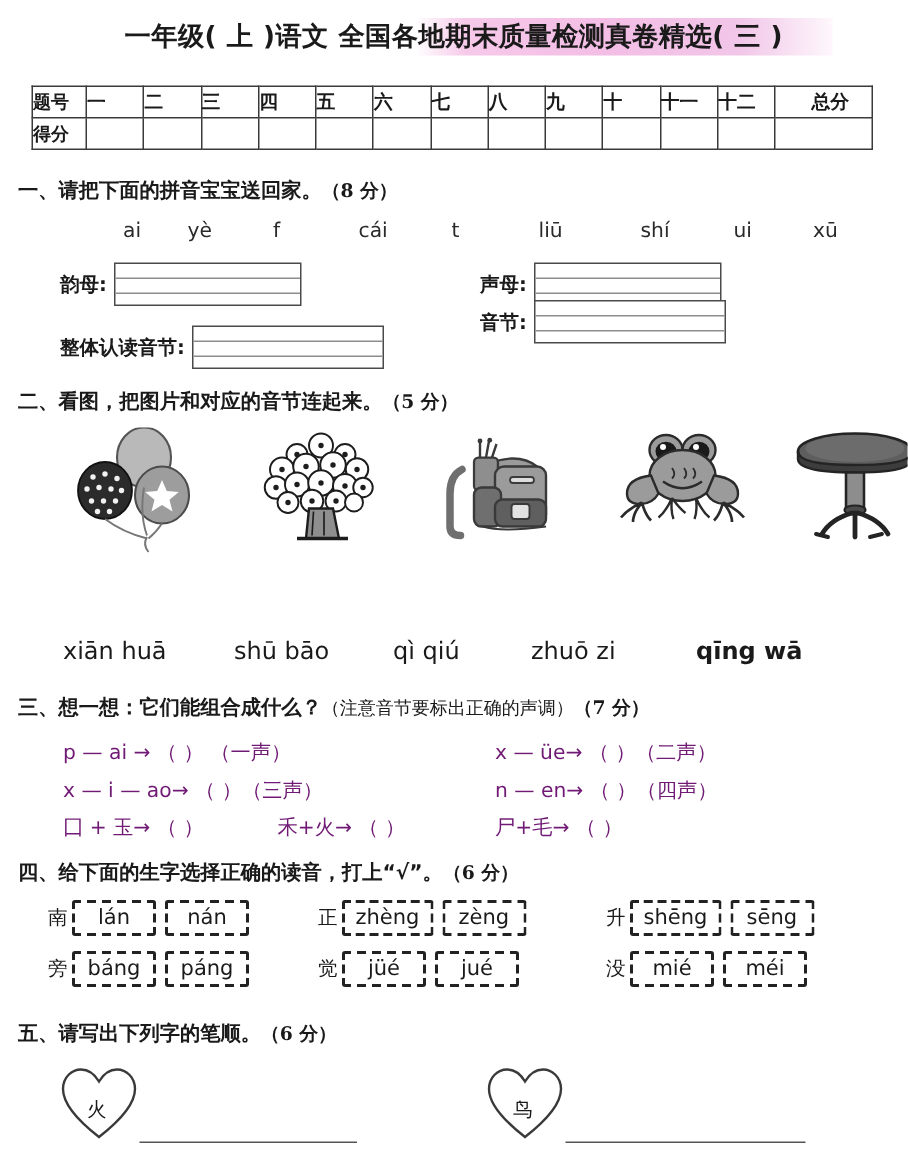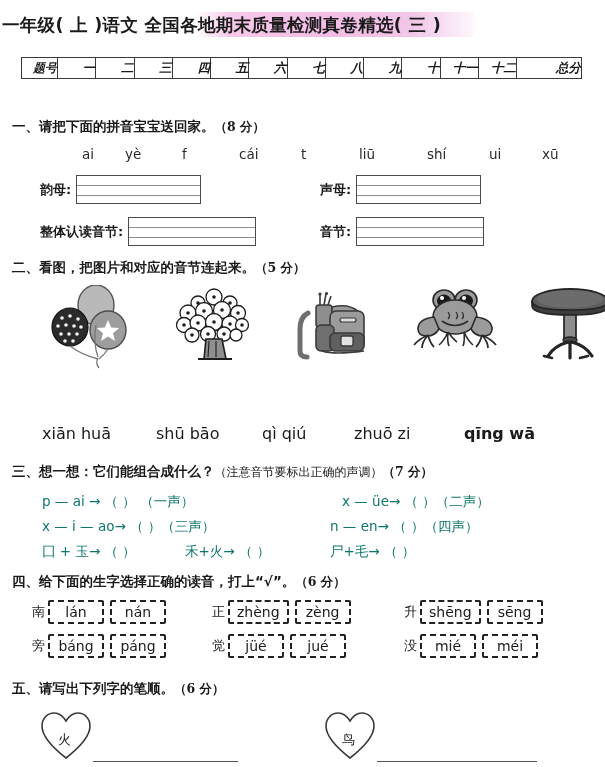--- a/index.html
+++ b/index.html
@@ -13,21 +13,21 @@
     position: relative;
     font-family: "DejaVu Sans", "Liberation Sans", sans-serif;
     color: #1a1a1a;
     overflow: hidden;
   }
 
   
   .title-wrap {
     position: absolute;
     top: 12px; left: 0; right: 0;
-    text-align: left;
+    text-align: center;
   }
   .paper-title {
     display: inline-block;
     position: relative;
     font-family: "DejaVu Sans", "Liberation Sans", sans-serif;
     font-size: 17.5px;
     font-weight: bold;
     letter-spacing: 0.3px;
     line-height: 24px;
     white-space: nowrap;
@@ -55,27 +55,26 @@
     position: absolute;
     top: 57px;
     left: 21px;
     width: 561px;
     border-collapse: collapse;
     table-layout: fixed;
   }
   .score-table td {
     border: 1px solid #3a3a3a;
     height: 20px;
-    text-align: right;
+    text-align: left;
     vertical-align: middle;
     font-size: 12.5px;
     font-weight: bold;
     font-family: "DejaVu Serif", "Liberation Serif", serif;
     padding: 0;
-    font-style: italic;
   }
   .score-table td.lbl { width: 35px; font-size: 12px; }
   .score-table td.total { width: 40px; padding-left: 24px; }
 
   
   .sec-head {
     position: absolute;
     left: 12px;
     font-size: 13.5px;
     font-weight: bold;
@@ -163,21 +162,21 @@
     top: 0;
     white-space: nowrap;
   }
 
   
   .comb {
     position: absolute;
     font-size: 13.5px;
     font-family: "DejaVu Sans", "Liberation Sans", sans-serif;
     white-space: nowrap;
-    color: #0f766e;
+    color: #701a75;
   }
 
   
   .choice-group {
     position: absolute;
     display: flex;
     align-items: center;
   }
   .choice-char {
     font-size: 13px;
@@ -243,20 +242,36 @@
     <td>五</td>
     <td>六</td>
     <td>七</td>
     <td>八</td>
     <td>九</td>
     <td>十</td>
     <td>十一</td>
     <td>十二</td>
     <td class="total">总分</td>
   </tr>
+  <tr>
+    <td class="lbl">得分</td>
+    <td></td>
+    <td></td>
+    <td></td>
+    <td></td>
+    <td></td>
+    <td></td>
+    <td></td>
+    <td></td>
+    <td></td>
+    <td></td>
+    <td></td>
+    <td></td>
+    <td class="total"></td>
+  </tr>
 </tbody>
   </table>
 
 <div class="sec-head" style="top:118px;">
   <span>一、请把下面的拼音宝宝送回家。</span><span class="pts">（8 分）</span>
 </div>
 
 <div class="pinyin-row">
   <span style="width:43px">ai</span>
   <span style="width:57px">yè</span>
@@ -286,21 +301,21 @@
 </div>
 
 <div class="fourline-item" style="top:217px; left:40px;">
   <span class="fourline-label">整体认读音节:</span>
   <div class="fourline-box" style="width:128px;height:29px;">
     <i style="top:9px"></i>
       <i style="top:19px"></i>
   </div>
 </div>
 
-<div class="fourline-item" style="top:217px; left:320px;">
+<div class="fourline-item" style="top:200px; left:320px;">
   <span class="fourline-label">音节:</span>
   <div class="fourline-box" style="width:128px;height:29px;">
     <i style="top:9px"></i>
       <i style="top:19px"></i>
   </div>
 </div>
 
 <div class="sec-head" style="top:259px;">
   <span>二、看图，把图片和对应的音节连起来。</span><span class="pts">（5 分）</span>
 </div>
@@ -433,21 +448,21 @@
   <span style="left:238px;">qì qiú</span>
   <span style="left:330px;">zhuō zi</span>
   <span style="left:440px;font-weight:bold;">qīng wā</span>
 </div>
 
 <div class="sec-head" style="top:463px;">
   <span>三、想一想：它们能组合成什么？</span><span class="note">（注意音节要标出正确的声调）</span><span class="pts">（7 分）</span>
 </div>
 
 <div class="comb" style="top:493px; left:42px;">p — ai → （      ） （一声）</div>
-<div class="comb" style="top:493px; left:330px;margin-left:12px;">x — üe→ （      ）（二声）</div>
+<div class="comb" style="top:493px; left:330px;">x — üe→ （      ）（二声）</div>
 <div class="comb" style="top:518px; left:42px;">x — i — ao→ （      ）（三声）</div>
 <div class="comb" style="top:518px; left:330px;">n — en→ （      ）（四声）</div>
 <div class="comb" style="top:543px; left:42px;">囗 + 玉→ （      ）</div>
 <div class="comb" style="top:543px; left:185px;">禾+火→ （      ）</div>
 <div class="comb" style="top:543px; left:330px;">尸+毛→ （      ）</div>
 
 <div class="sec-head" style="top:573px;">
   <span>四、给下面的生字选择正确的读音，打上“√”。</span><span class="pts">（6 分）</span>
 </div>
 

